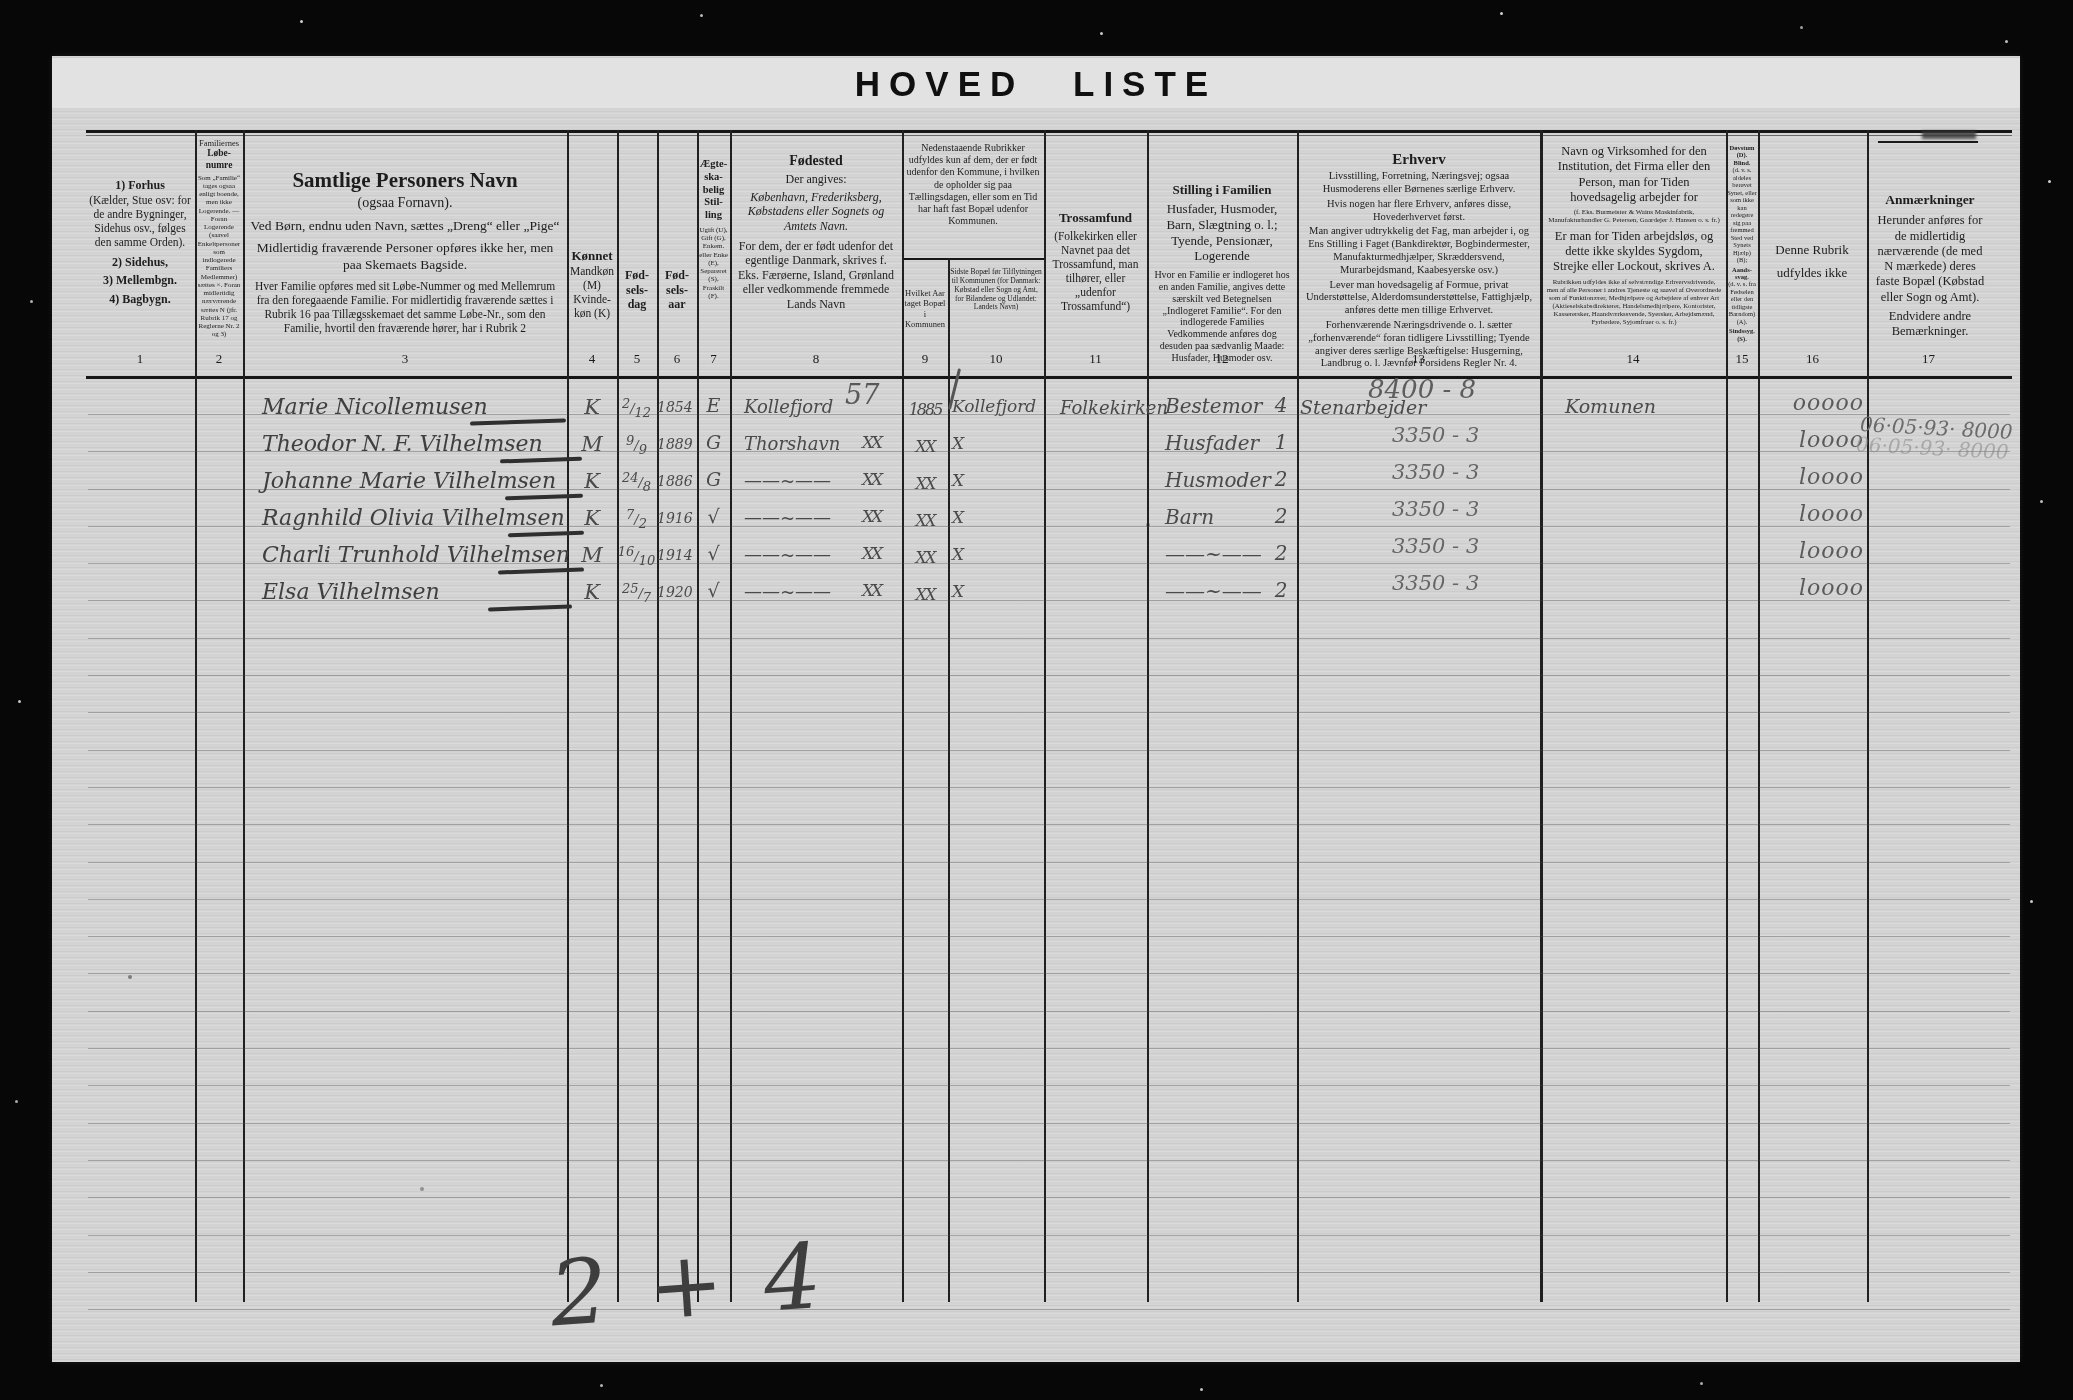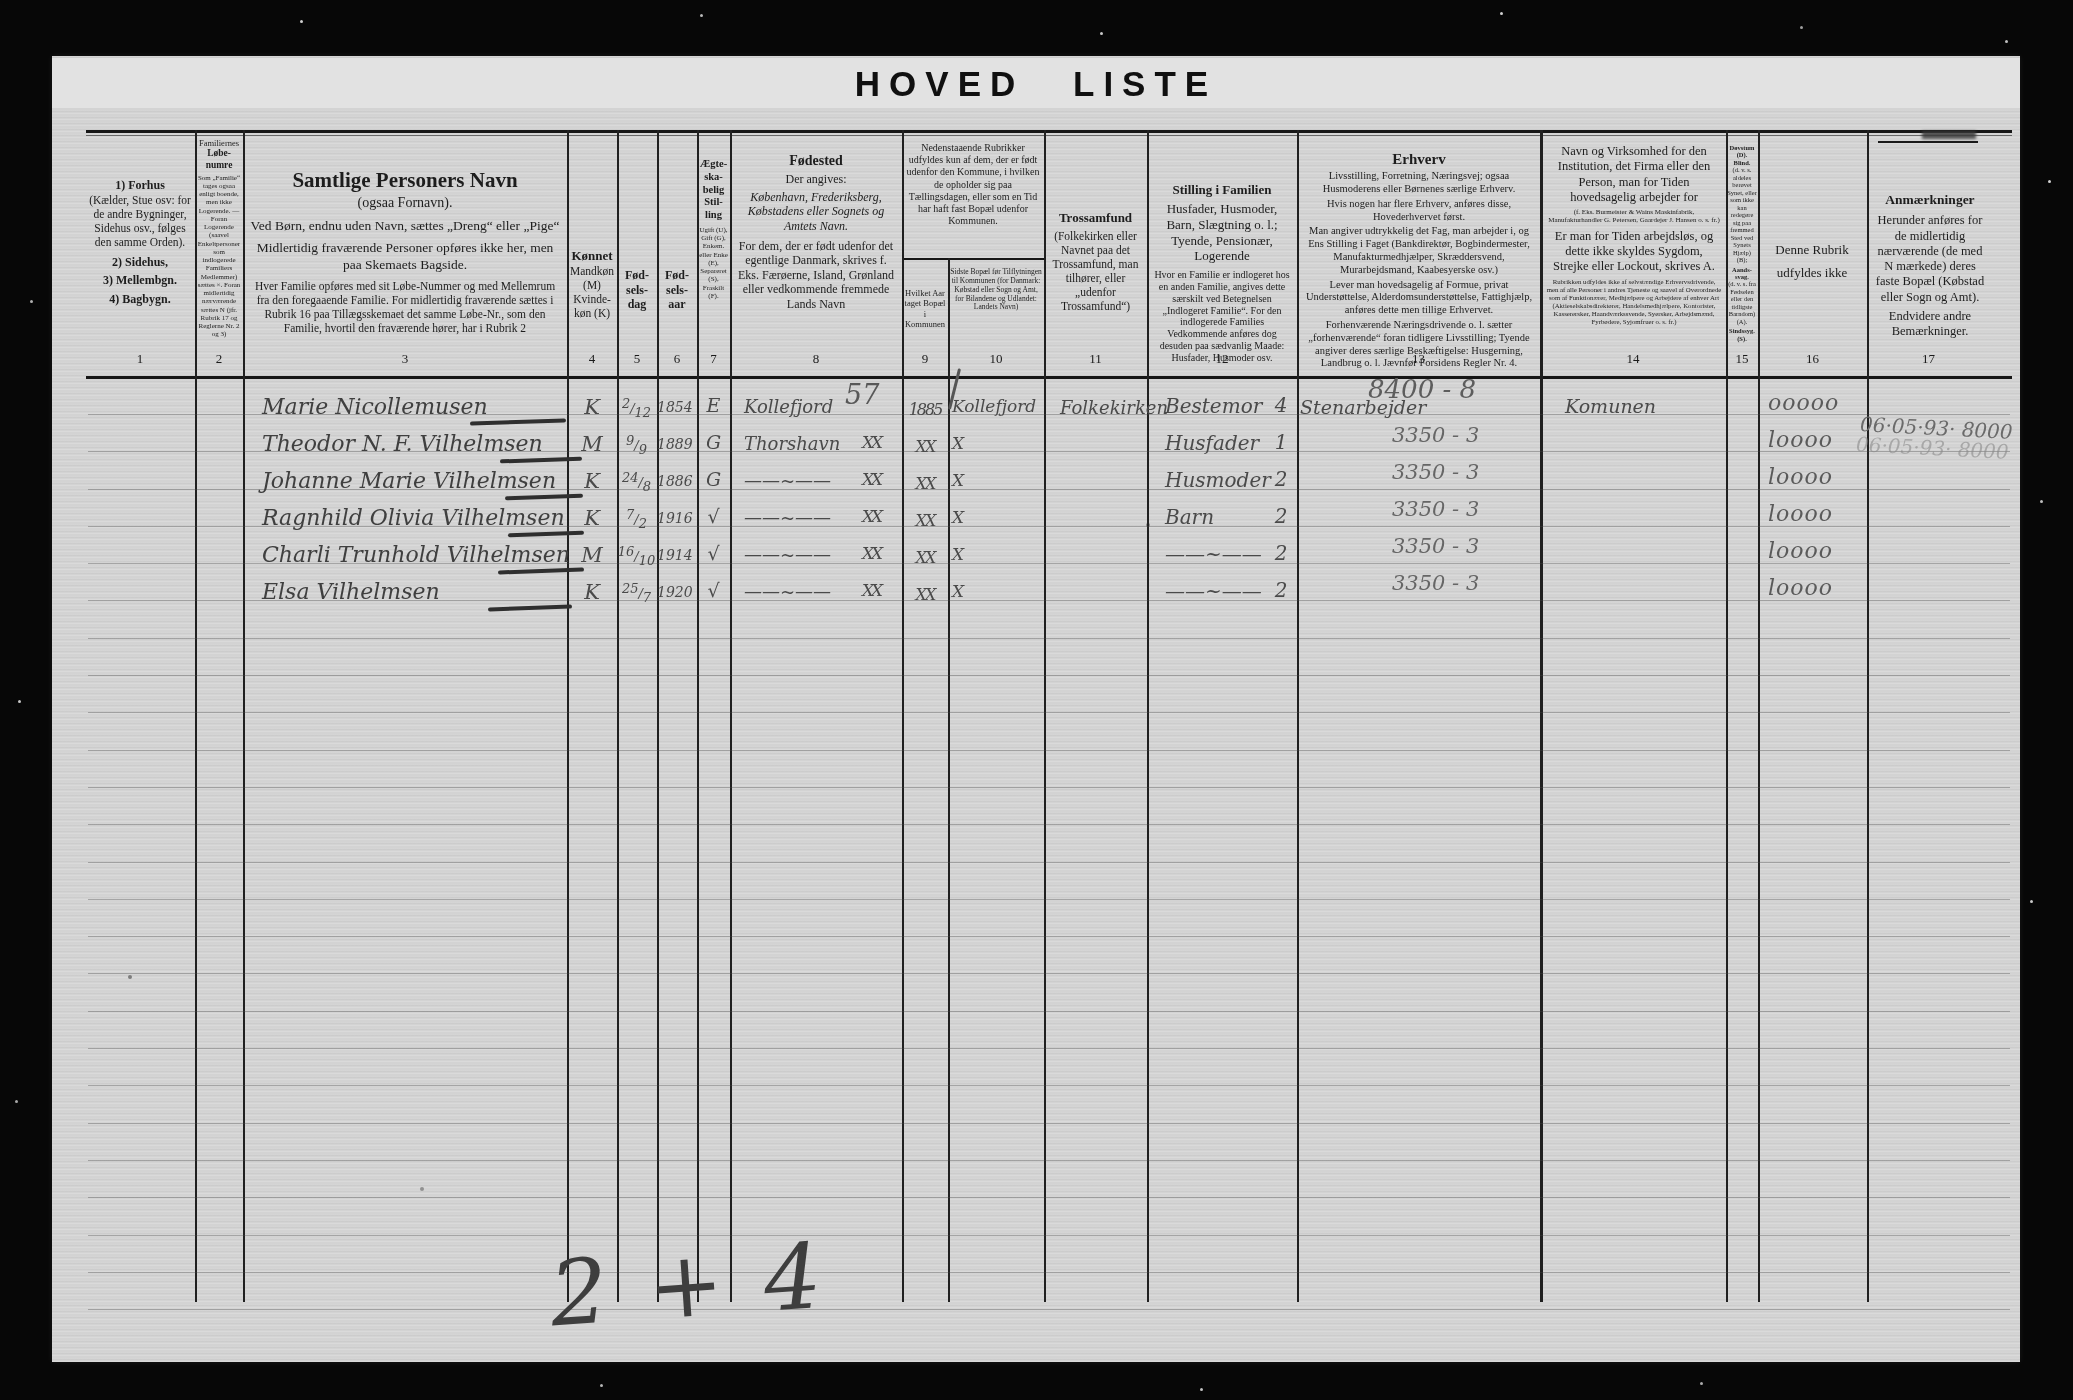--- a/index.html
+++ b/index.html
@@ -41,21 +41,21 @@
   .f-bpmarks{left:862px;top:3px;font-size:17px;letter-spacing:-3px;}
   .f-c9{left:902px;top:8px;width:46px;text-align:center;font-size:16px;letter-spacing:-2px;}
   .f-c10{left:952px;top:4px;font-size:17px;}
   .f-rel{left:1060px;top:5px;font-size:18px;}
   .f-pos{left:1165px;top:2px;font-size:20px;}
   .f-posnum{left:1268px;top:1px;width:26px;text-align:center;font-size:20px;}
   .f-occ{left:1300px;top:4px;font-size:19px;}
   .f-occode{left:1392px;top:-6px;font-size:21px;color:#666;}
   .r1 .f-occode{left:1368px;top:-18px;font-size:26px;color:#5d5d5d;}
   .f-emp{left:1565px;top:3px;font-size:19px;}
-  .f-tally{left:1768px;top:-2px;width:96px;text-align:left;font-size:22px;letter-spacing:1px;color:#5a5a5a;}
+  .f-tally{left:1768px;top:-2px;width:96px;text-align:right;font-size:22px;letter-spacing:1px;color:#5a5a5a;}
   .stk{position:absolute;height:4px;background:#2f2f2f;transform:rotate(-2deg);border-radius:2px;}
   .remark{left:1860px;top:416px;font-size:20px;color:#6a6a6a;transform:rotate(3deg);}
   .remark2{left:1856px;top:436px;font-size:20px;color:#8a8a8a;opacity:.6;transform:rotate(3deg);}
   .bottom-note{left:550px;top:1232px;font-size:90px;color:#3e3e3e;transform:rotate(-4deg);letter-spacing:6px;}
   .flourish{position:absolute;left:953px;top:368px;width:3px;height:42px;background:#555;transform:rotate(14deg);border-radius:2px;}
   .smudge{position:absolute;left:1922px;top:131px;width:54px;height:8px;background:#3b3b3b;filter:blur(1.5px);opacity:.85;}
   .smline{position:absolute;left:1878px;top:141px;width:100px;height:2px;background:#1a1a1a;}
   .dust{position:absolute;left:300px;top:20px;width:3px;height:3px;background:#cfcfcf;border-radius:50%;
     box-shadow:400px -6px #b8b8b8, 800px 12px #c8c8c8, 1200px -8px #d0d0d0, 1500px 6px #9f9f9f,
       1705px 20px #c0c0c0, -270px 280px #b0b0b0, -282px 680px #c6c6c6, -285px 1080px #a8a8a8,

